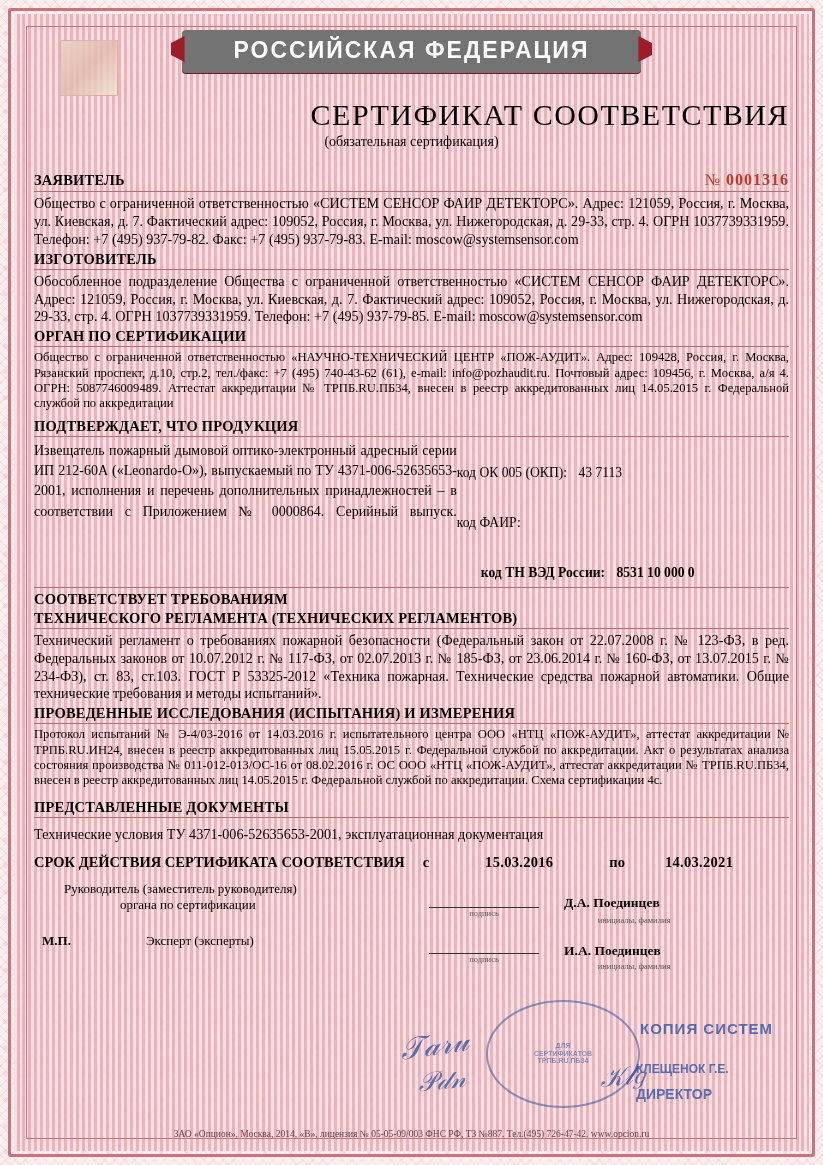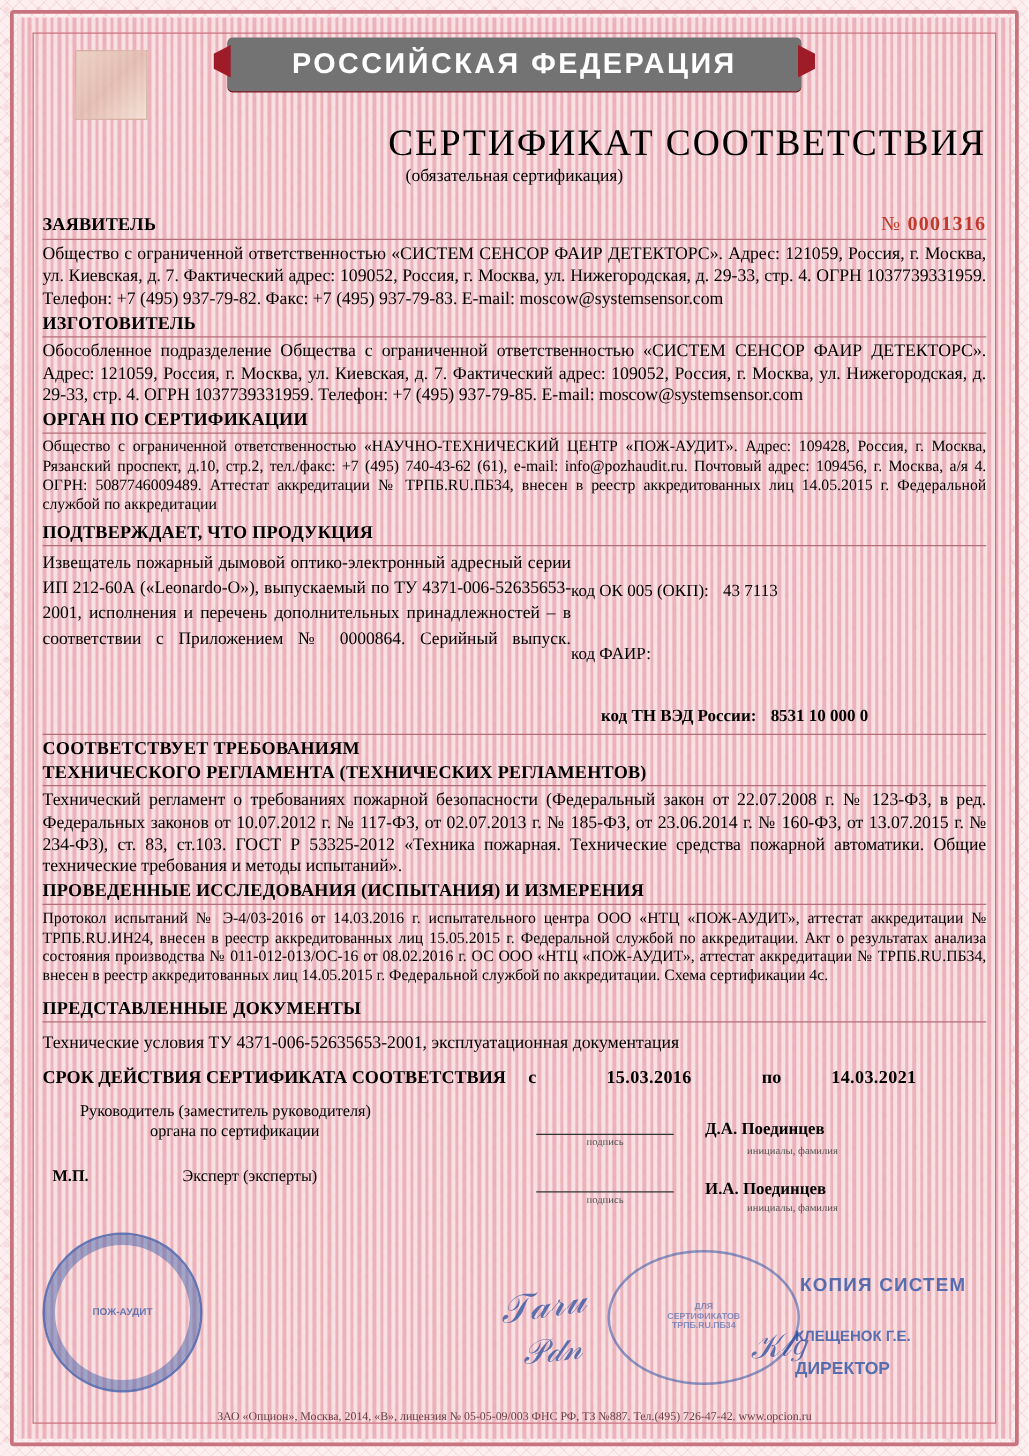--- a/index.html
+++ b/index.html
@@ -426,23 +426,20 @@
         <div class="under-label">подпись</div>
       </div>
       <div class="sign-name" style="top:62px;">И.А. Поединцев</div>
       <div class="under-label" style="position:absolute;left:530px;top:80px;width:140px;">инициалы, фамилия</div>
       <div class="under-label" style="position:absolute;left:530px;top:34px;width:140px;">инициалы, фамилия</div>
     </div>
 
     <div class="footer">ЗАО «Опцион», Москва, 2014, «В», лицензия № 05-05-09/003 ФНС РФ, ТЗ №887.  Тел.(495) 726-47-42.  www.opcion.ru</div>
   </div>
 
-  <div class="stamp stamp-round">
-    <div class="stamp-center">ПОЖ-АУДИТ</div>
-  </div>
   <div class="stamp stamp-oval">
     <div class="stamp-center">ДЛЯ СЕРТИФИКАТОВ ТРПБ.RU.ПБ34</div>
   </div>
   <div class="stamp-blue-text kopiya">КОПИЯ   СИСТЕМ</div>
   <div class="stamp-blue-text kopiya2">ДИРЕКТОР</div>
   <div class="stamp-blue-text kopiya3">КЛЕЩЕНОК Г.Е.</div>
   <div class="scrawl scrawl1">𝒯𝒶𝓇𝓊</div>
   <div class="scrawl scrawl2">𝒫𝒹𝓃</div>
   <div class="scrawl scrawl3">𝒦𝓁𝑔</div>
 </div>

